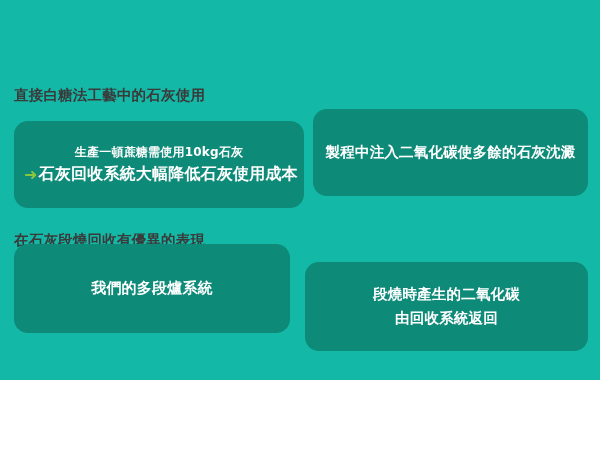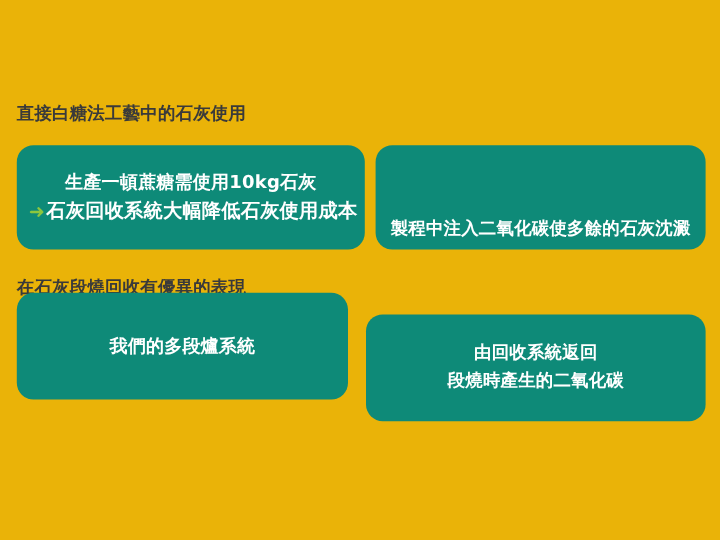--- a/index.html
+++ b/index.html
@@ -11,22 +11,22 @@
   body {
     width: 600px;
     height: 450px;
     overflow: hidden;
     font-family: "DejaVu Sans", "Liberation Sans", sans-serif;
     -webkit-font-smoothing: antialiased;
   }
   #slide {
     position: relative;
     width: 600px;
-    height: 450px;
-    background: #eab308;
+    height: 380px;
+    background: #14b8a6;
     box-sizing: border-box;
   }
 
   
   .section-title {
     position: absolute;
     left: 14px;
     color: #3a3a3a;
     font-size: 14.5px;
     font-weight: 600;
@@ -60,29 +60,28 @@
     letter-spacing: 0.2px;
   }
 
   
   #card-1 {
     left: 14px;
     top: 121px;
     width: 290px;
     height: 87px;
   }
-  #card-1 .line { font-size: 15px; line-height: 1.45; }
+  #card-1 .line { font-size: 12px; line-height: 1.45; }
   #card-1 .line.with-arrow { font-size: 16px; }
 
   #card-2 {
     left: 313px;
-    top: 121px;
+    top: 109px;
     width: 275px;
     height: 87px;
-    justify-content: flex-end;
   }
   #card-2 .line { font-size: 14.5px; line-height: 1.45; }
 
   
   #card-3 {
     left: 14px;
     top: 244px;
     width: 276px;
     height: 89px;
   }
@@ -121,17 +120,17 @@
     <span class="line">製程中注入二氧化碳使多餘的石灰沈澱</span>
   </div>
 
   <div id="title-2" class="section-title">在石灰段燒回收有優異的表現</div>
 
   <div id="card-3" class="card">
     <span class="line">我們的多段爐系統</span>
   </div>
 
   <div id="card-4" class="card">
+    <span class="line">段燒時產生的二氧化碳</span>
     <span class="line">由回收系統返回</span>
-    <span class="line">段燒時產生的二氧化碳</span>
   </div>
 
 </div>
 
 </body></html>

